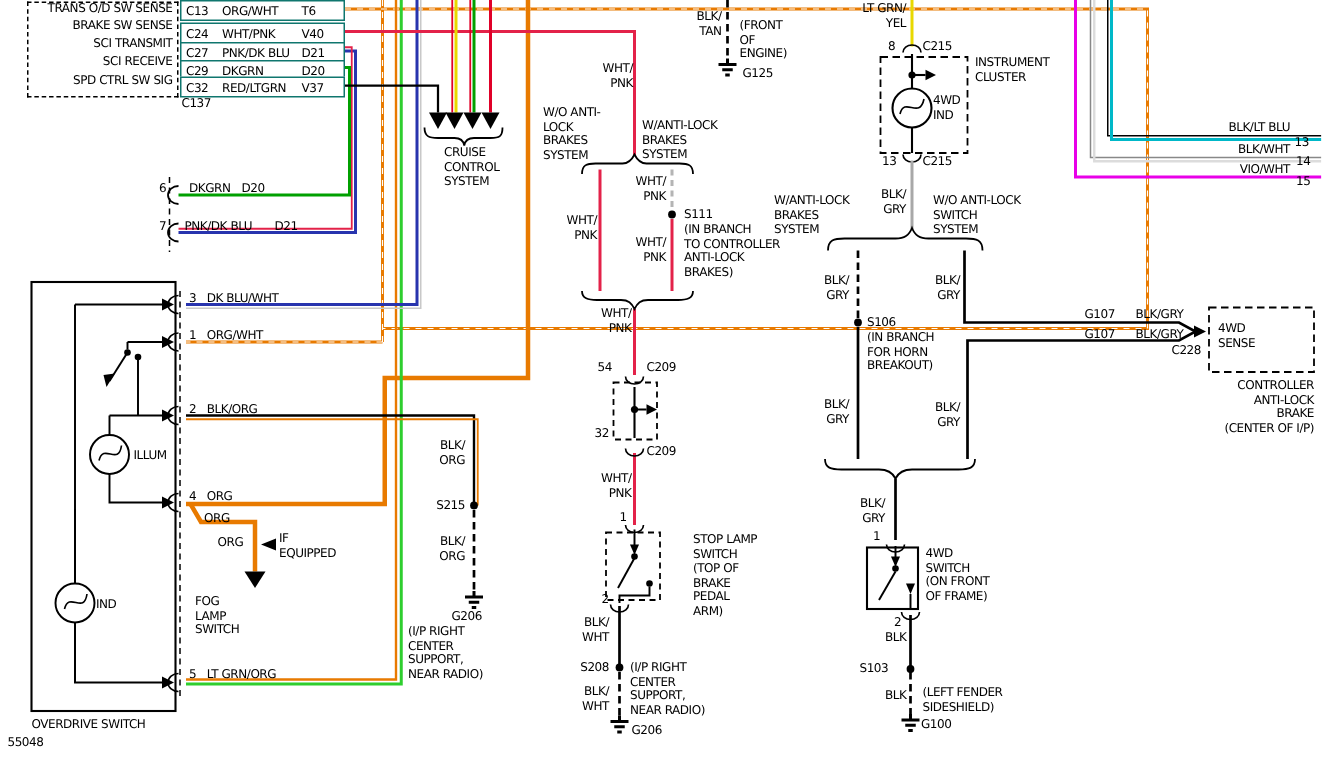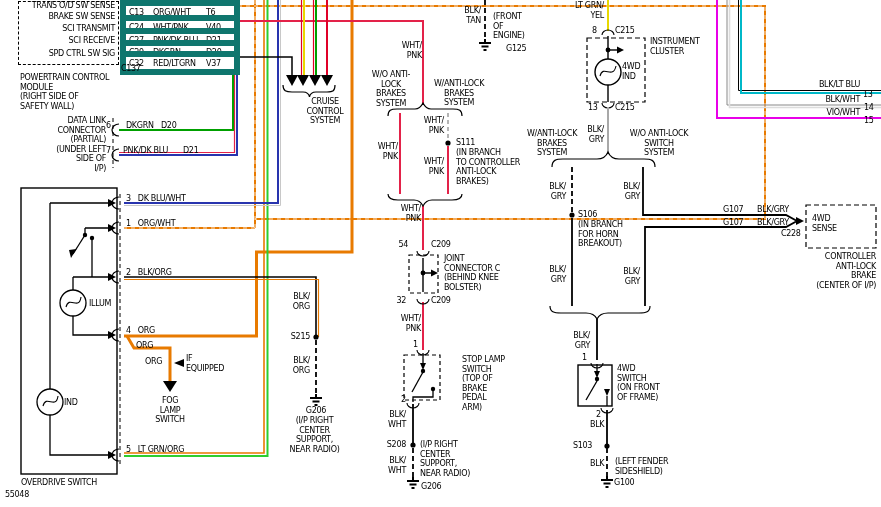--- a/index.html
+++ b/index.html
@@ -2,22 +2,22 @@
 <html><head>
 <meta charset="utf-8">
 <style>
   html,body{margin:0;padding:0;background:#fff}
   #canvas{position:relative;width:881px;height:507px;background:#ffffff;overflow:hidden;
           font-family:"DejaVu Sans",sans-serif}
   #wires{position:absolute;left:0;top:0}
   .lbl{position:absolute;font-size:8px;line-height:9.5px;letter-spacing:-0.3px;
        white-space:pre-line;color:#000}
   .r{text-align:right}
-  .c{text-align:center}
-  .cell{position:absolute;left:120px;width:108px;height:12px;border:6px solid #0f766e;
+  .c{}
+  .cell{position:absolute;left:120px;width:108px;height:12px;border:1px solid #0f766e;
         background:#fff;display:flex;align-items:center;font-size:8px;letter-spacing:-0.3px}
   .cell .p{width:24px;padding-left:3px}
   .cell .w{flex:1}
   .cell .cc{width:28px}
   .pcmbox{position:absolute;left:18px;top:1px;width:99px;height:62px;border:1px dashed #000}
   .pinlab{position:absolute;display:flex;gap:7px;font-size:8px;letter-spacing:-0.3px}
 </style>
 </head>
 <body>
 
@@ -246,31 +246,21 @@
       <span class="w">DKGRN</span>
       <span class="cc">D20</span>
     </div>
 <div class="cell" style="top:51px">
       <span class="p">C32</span>
       <span class="w">RED/LTGRN</span>
       <span class="cc">V37</span>
     </div>
 
 <div class="lbl" style="left:121px;top:64px">C137</div>
-<div class="lbl" style="left:20px;top:73px;width:110px">POWERTRAIN CONTROL
-MODULE
-(RIGHT SIDE OF
-SAFETY WALL)</div>
-
-<div class="lbl r" style="left:30px;top:116px;width:76px">DATA LINK
-CONNECTOR
-(PARTIAL)
-(UNDER LEFT
-SIDE OF
-I/P)</div>
+
 <div class="lbl" style="left:106px;top:121px">6</div>
 <div class="lbl" style="left:126px;top:121px">DKGRN</div>
 <div class="lbl" style="left:161px;top:121px">D20</div>
 <div class="lbl" style="left:106px;top:146px">7</div>
 <div class="lbl" style="left:123px;top:146px">PNK/DK BLU</div>
 <div class="lbl" style="left:183px;top:146px">D21</div>
 
 <div class="pinlab" style="left:126px;top:194px">
       <span>3</span>
       <span>DK BLU/WHT</span>
@@ -293,21 +283,21 @@
     </div>
 <div class="lbl" style="left:89px;top:299px">ILLUM</div>
 <div class="lbl" style="left:64px;top:398px">IND</div>
 <div class="lbl" style="left:21px;top:478px">OVERDRIVE SWITCH</div>
 <div class="lbl" style="left:5px;top:490px">55048</div>
 
 <div class="lbl" style="left:136px;top:341px">ORG</div>
 <div class="lbl" style="left:145px;top:357px">ORG</div>
 <div class="lbl" style="left:186px;top:354px">IF
 EQUIPPED</div>
-<div class="lbl c" style="left:144px;top:396px;width:52px">FOG
+<div class="lbl c" style="left:130px;top:396px;width:52px">FOG
 LAMP
 SWITCH</div>
 
 <div class="lbl c" style="left:296px;top:97px;width:58px">CRUISE
 CONTROL
 SYSTEM</div>
 
 <div class="lbl r" style="left:390px;top:41px;width:32px">WHT/
 PNK</div>
 <div class="lbl c" style="left:362px;top:70px;width:58px">W/O ANTI-
@@ -326,25 +316,21 @@
 TO CONTROLLER
 ANTI-LOCK
 BRAKES)</div>
 <div class="lbl r" style="left:412px;top:157px;width:32px">WHT/
 PNK</div>
 <div class="lbl r" style="left:389px;top:204px;width:32px">WHT/
 PNK</div>
 
 <div class="lbl r" style="left:392px;top:240px;width:16px">54</div>
 <div class="lbl" style="left:431px;top:240px">C209</div>
-<div class="lbl" style="left:444px;top:254px">JOINT
-CONNECTOR C
-(BEHIND KNEE
-BOLSTER)</div>
-<div class="lbl r" style="left:390px;top:296px;width:16px">32</div>
+<div class="lbl r" style="left:390px;top:284px;width:16px">32</div>
 <div class="lbl" style="left:431px;top:296px">C209</div>
 <div class="lbl r" style="left:389px;top:314px;width:32px">WHT/
 PNK</div>
 
 <div class="lbl" style="left:413px;top:340px">1</div>
 <div class="lbl" style="left:462px;top:355px">STOP LAMP
 SWITCH
 (TOP OF
 BRAKE
 PEDAL
@@ -370,21 +356,21 @@
 <div class="lbl c" style="left:272px;top:416px;width:85px">(I/P RIGHT
 CENTER
 SUPPORT,
 NEAR RADIO)</div>
 
 <div class="lbl r" style="left:453px;top:6px;width:28px">BLK/
 TAN</div>
 <div class="lbl" style="left:493px;top:12px">(FRONT
 OF
 ENGINE)</div>
-<div class="lbl" style="left:506px;top:44px">G125</div>
+<div class="lbl" style="left:495px;top:44px">G125</div>
 
 <div class="lbl r" style="left:568px;top:1px;width:36px">LT GRN/
 YEL</div>
 <div class="lbl" style="left:592px;top:26px">8</div>
 <div class="lbl" style="left:615px;top:26px">C215</div>
 <div class="lbl" style="left:650px;top:37px">INSTRUMENT
 CLUSTER</div>
 <div class="lbl" style="left:622px;top:62px">4WD
 IND</div>
 <div class="lbl" style="left:588px;top:103px">13</div>

